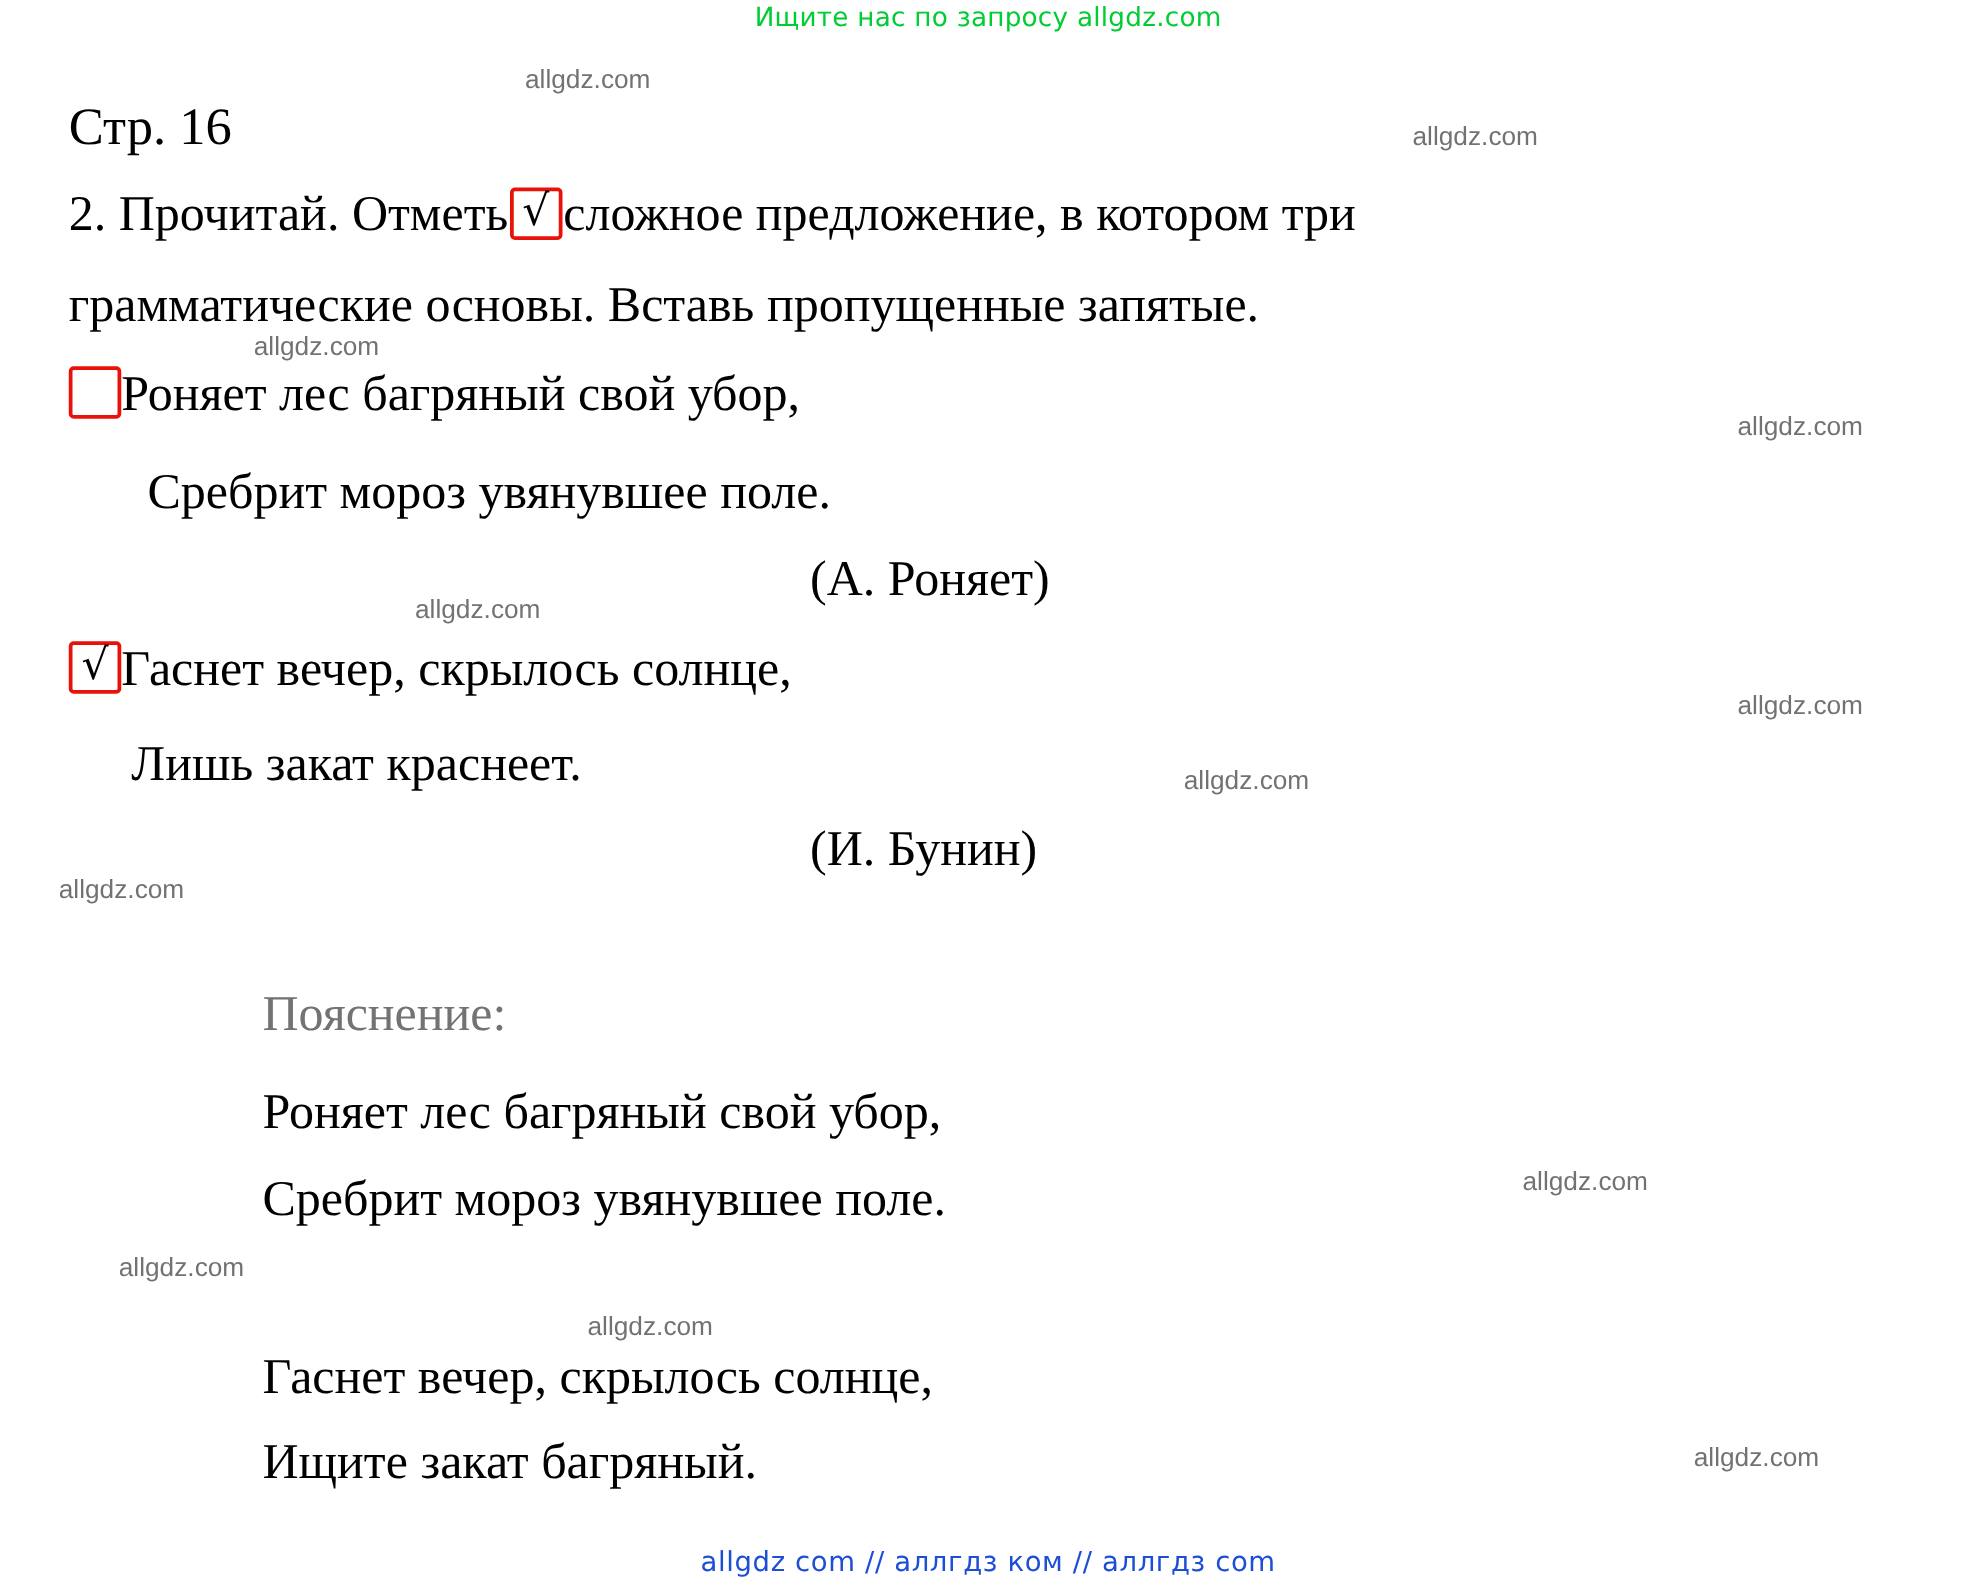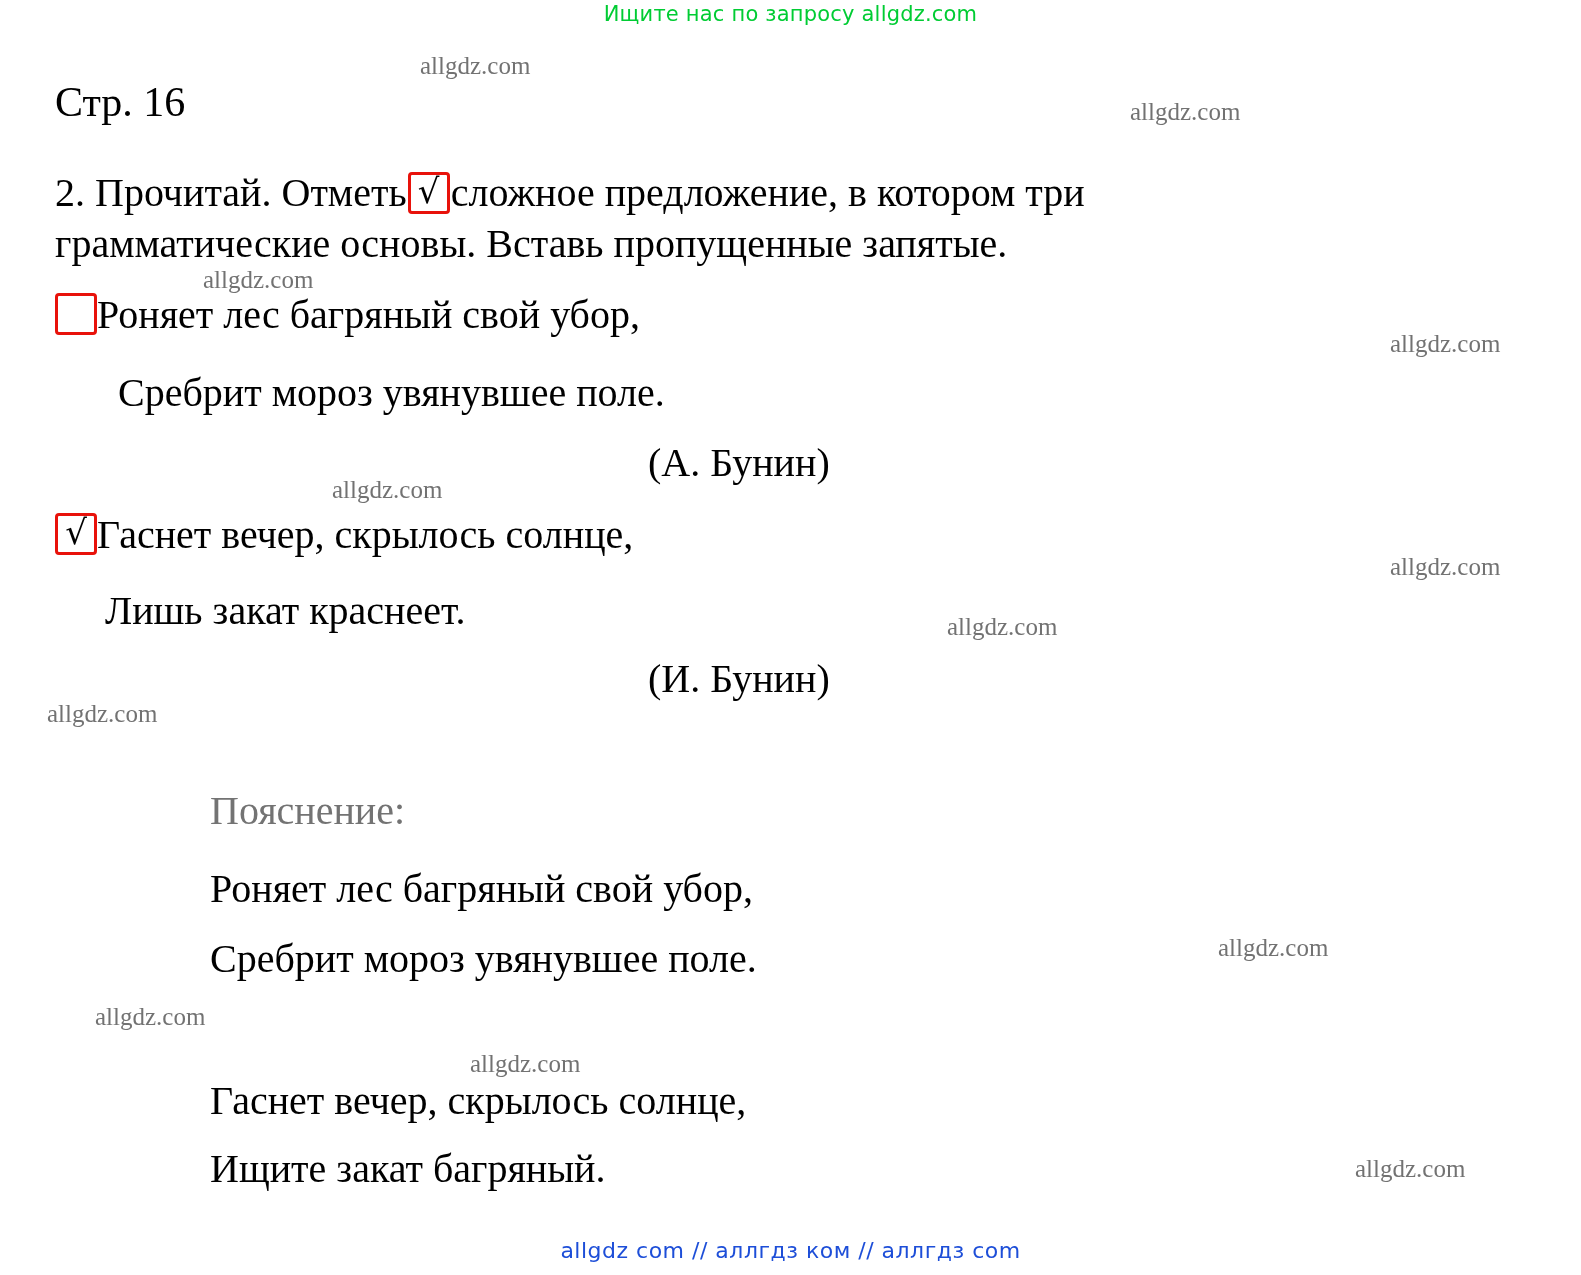--- a/index.html
+++ b/index.html
@@ -31,22 +31,22 @@
     color: #00cc33;
     font-family: "DejaVu Sans", sans-serif;
     font-size: 21px;
     letter-spacing: 0.2px;
   }
 
   
   .wm {
     position: absolute;
     color: #5a5a5a;
-    font-family: Liberation Serif, serif;
-    font-size: 25px;
+    font-family: Liberation Sans, sans-serif;
+    font-size: 21px;
     white-space: nowrap;
     opacity: 0.85;
   }
 
   
   .footer {
     position: absolute;
     bottom: 12px;
     left: 0;
     width: 1581px;
@@ -64,21 +64,20 @@
     font-size: 42px;
   }
 
   .task {
     position: absolute;
     left: 55px;
     top: 142px;
     width: 1440px;
     font-size: 40px;
     line-height: 1.45;
-    margin-top: 22px;
   }
 
   .task-line2 {
     position: absolute;
     left: 55px;
     top: 215px;
     width: 1440px;
     font-size: 40px;
     line-height: 1.45;
   }
@@ -151,21 +150,21 @@
   <div class="task">
     <span>2. Прочитай. Отметь</span><span class="box inline-mark"><span class="tick">√</span></span><span>сложное предложение, в котором три</span>
   </div>
 
   <div class="task-line2">грамматические основы. Вставь пропущенные запятые.</div>
 
   <div class="verse v1">
     <span class="box"></span><span>Роняет лес багряный свой убор,</span>
   </div>
   <div class="verse v1b">Сребрит мороз увянувшее поле.</div>
-  <div class="verse author1">(А. Бунин)</div>
+  <div class="verse author1">(А. Роняет)</div>
 
   <div class="verse v2">
     <span class="box"><span class="tick">√</span></span><span>Гаснет вечер, скрылось солнце,</span>
   </div>
   <div class="verse v2b">Лишь закат краснеет.</div>
   <div class="verse author2">(И. Бунин)</div>
 
   <div class="explain-title">Пояснение:</div>
 
   <div class="verse e1"><span class="u">Роняет</span><span> </span><span class="u">лес</span><span> багряный свой убор,</span></div>

